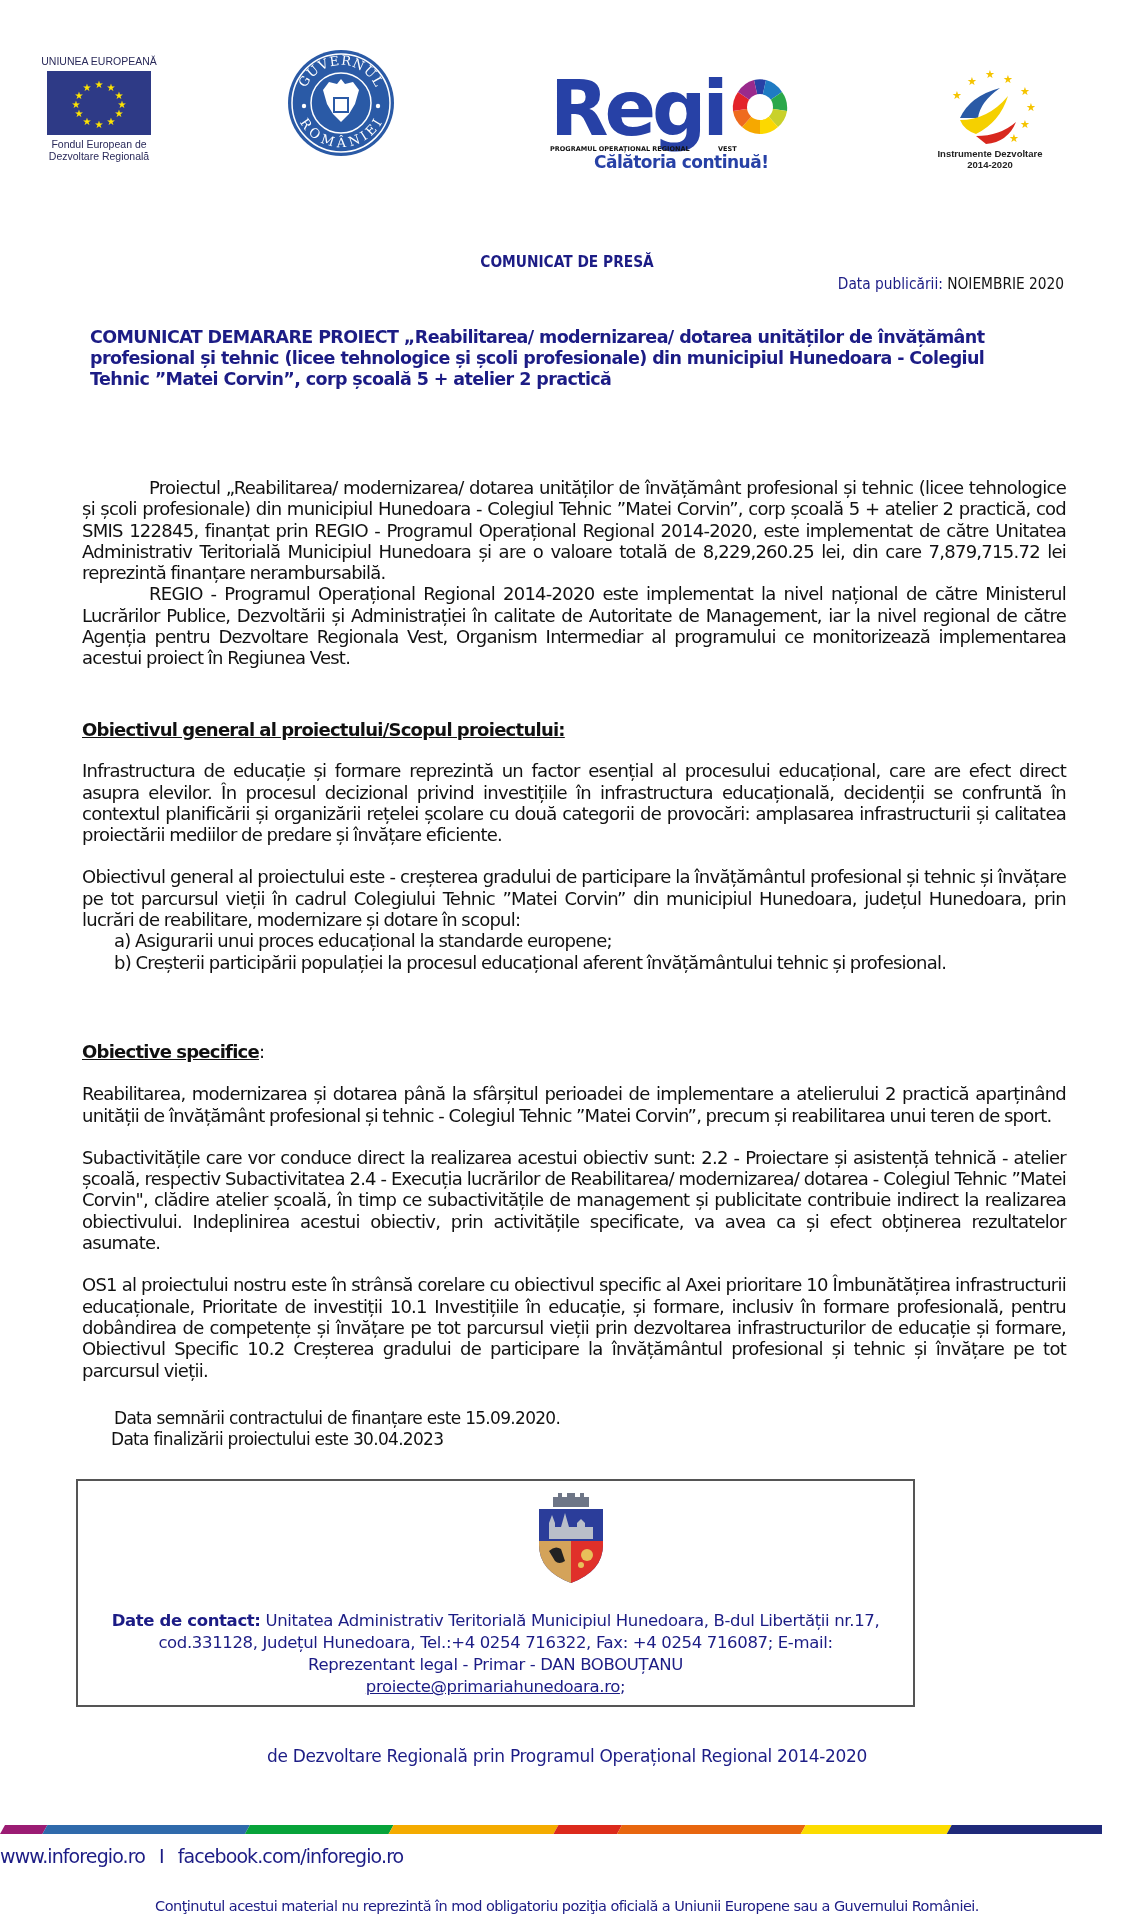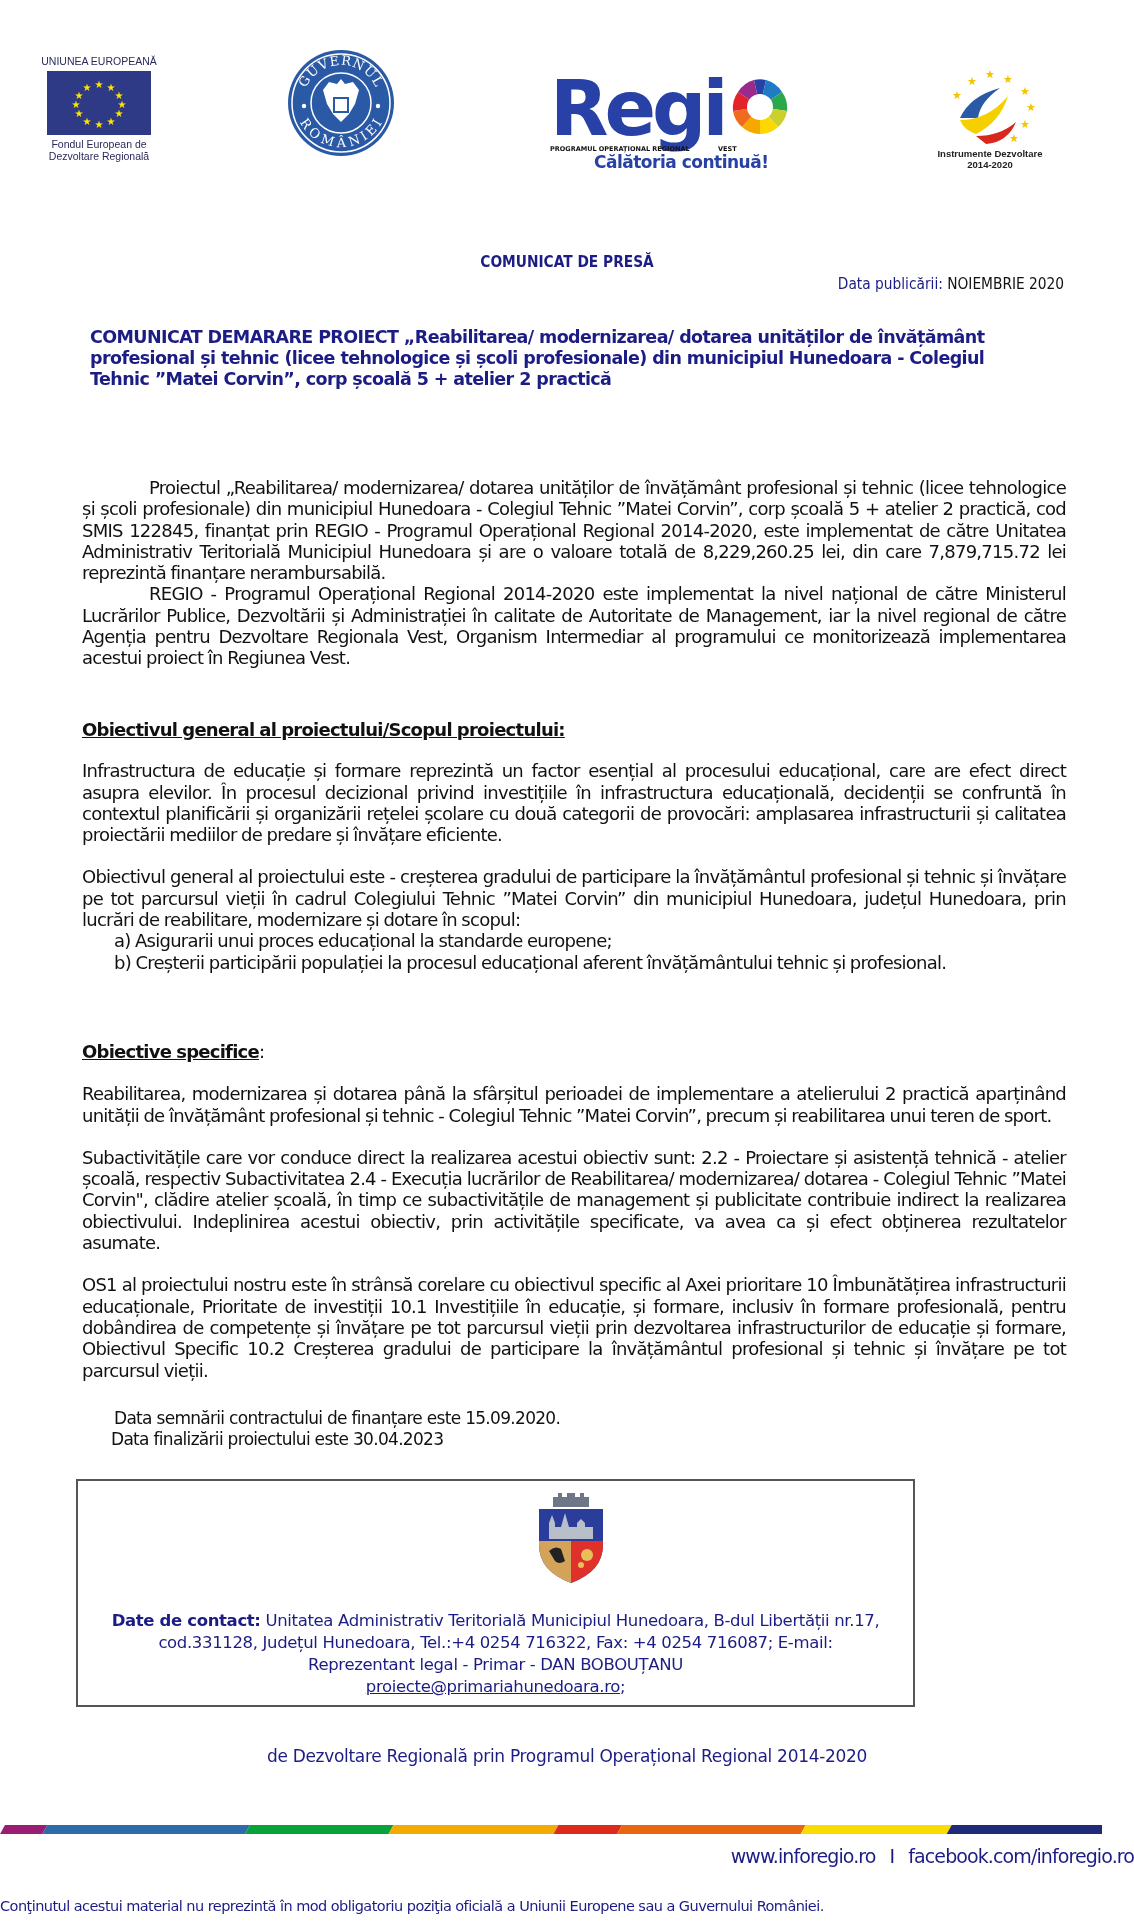--- a/index.html
+++ b/index.html
@@ -50,24 +50,24 @@
                     line-height: 22px; font-family: "DejaVu Sans", sans-serif; letter-spacing: -0.35px; }
     .contact-text .lbl { font-weight: bold; }
     .contact-text a { color: #1c1c85; text-decoration: underline; }
 
     .invest { left: 0; width: 1134px; top: 1745px; text-align: center; font-size: 17px; line-height: 22px;
               font-family: "DejaVu Sans", sans-serif; letter-spacing: -0.3px; }
 
     
     .stripe { left: 0; top: 1820px; width: 1102px; height: 9px; }
 
-    .links { left: 0; width: 1134px; top: 1845px; text-align: right; font-size: 19px;
+    .links { left: 0; width: 1134px; top: 1845px; text-align: left; font-size: 19px;
              font-family: "DejaVu Sans", sans-serif; letter-spacing: -0.9px; }
     .links .sep { display: inline-block; margin: 0 14px; }
-    .disclaimer { left: 0; width: 1134px; top: 1898px; font-size: 14.5px;
+    .disclaimer { left: 0; width: 1134px; top: 1898px; text-align: center; font-size: 14.5px;
                   font-family: "DejaVu Sans", sans-serif; letter-spacing: -0.55px; }
   </style>
 </head>
 <body>
 
 <div class="abs logo-eu">
   <div class="cap">UNIUNEA EUROPEANĂ</div>
   <div class="flag">
     <svg width="104" height="64" viewBox="0 0 104 64">
       <g fill="#ffe500">

